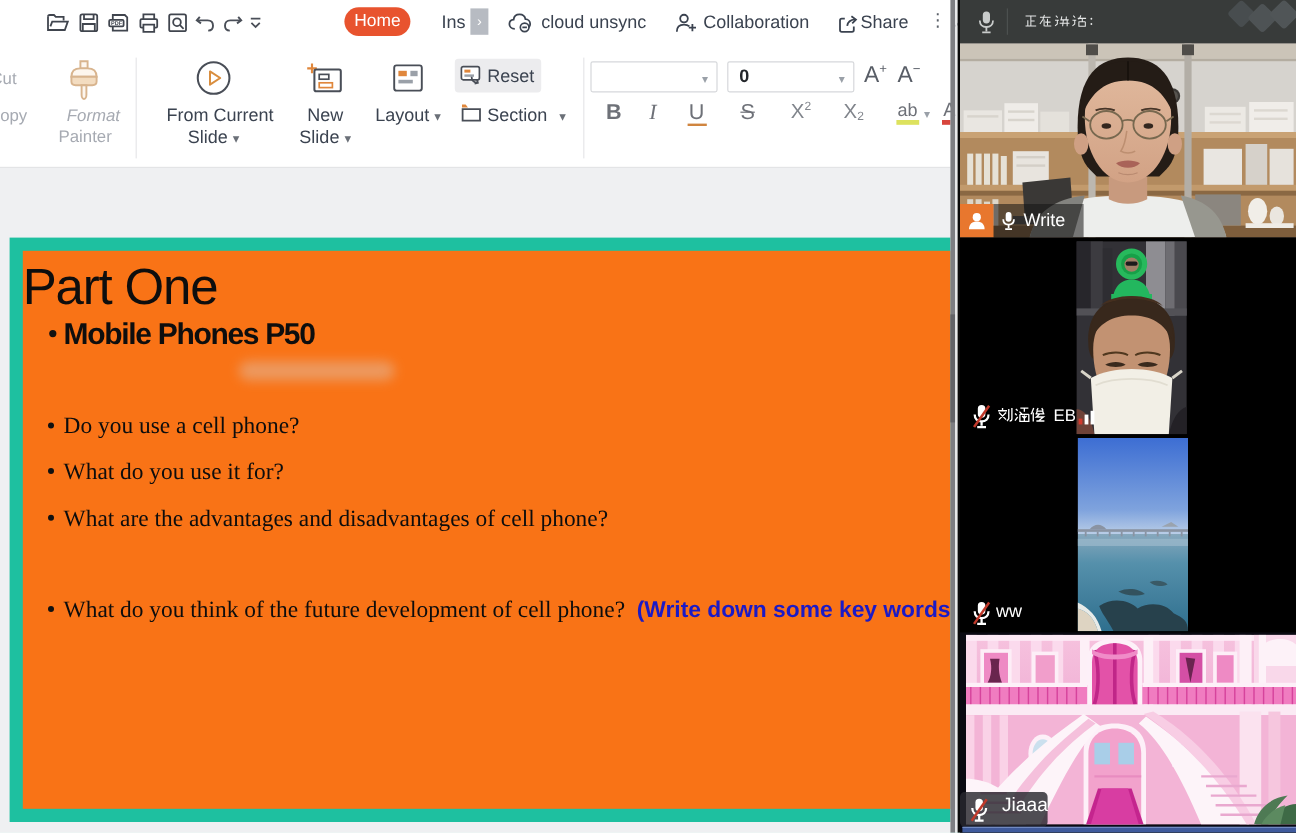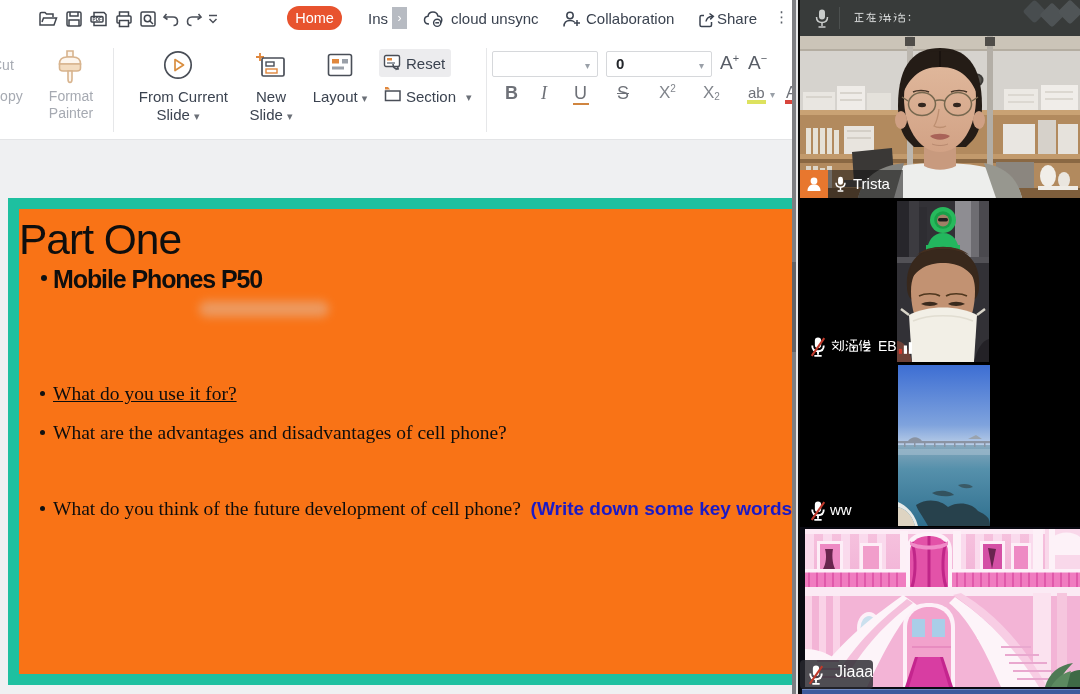--- a/index.html
+++ b/index.html
@@ -86,21 +86,21 @@
   <div class="abs" id="ribbon" style="left:0;top:40px;width:792px;height:100px;background:#fff;border-bottom:1px solid #e3e4e6;">
     <div class="abs glbl" style="left:-8px;top:17px;">Cut</div>
     <div class="abs glbl" style="left:-10px;top:48px;">Copy</div>
 
     <svg class="abs" style="left:52px;top:9px" width="36" height="36" viewBox="0 0 36 36" fill="none" stroke="#d8b48e" stroke-width="1.6">
       <path d="M15 2 H21 V8 H15 Z" fill="#fdf6ee"></path>
       <path d="M15 8 H21 C26 8 28.5 10.5 28.5 15 H7.5 C7.5 10.5 10 8 15 8 Z" fill="#fdf6ee"></path>
       <path d="M7.5 15 H28.5 V19 C28.5 21 27 22 25 22 H11 C9 22 7.5 21 7.5 19 Z" fill="#f3dcc0"></path>
       <path d="M16 22 H20 V30 C20 32 19 33.5 18 33.5 C17 33.5 16 32 16 30 Z" fill="#fdf6ee"></path>
     </svg>
-    <div class="abs glbl" style="left:42px;top:48px;width:58px;text-align:center;">Format</div>
+    <div class="abs glbl" style="left:42px;top:48px;width:58px;text-align:right;font-style:italic;">Format</div>
     <div class="abs glbl" style="left:42px;top:65px;width:58px;text-align:center;">Painter</div>
     <div class="abs" style="left:113px;top:8px;width:1px;height:84px;background:#e6e7e9;"></div>
 
     <svg class="abs" style="left:162px;top:9px" width="32" height="32" viewBox="0 0 32 32">
       <circle cx="16" cy="16" r="13.2" fill="none" stroke="#494e57" stroke-width="1.7"></circle>
       <path d="M13 10.5 L21.5 16 L13 21.5 Z" fill="none" stroke="#d98e3f" stroke-width="1.7" stroke-linejoin="round"></path>
     </svg>
     <div class="abs lbl" style="left:128px;top:48px;width:100px;text-align:right;">From Current</div>
     <div class="abs lbl" style="left:128px;top:66px;width:100px;text-align:center;">Slide <span style="color:#6b7078;font-size:11px;">▾</span></div>
 
@@ -167,21 +167,22 @@
     <div class="abs" style="left:8px;top:58px;width:784px;height:487px;background:#1ec0a0;"></div>
     <div class="abs" style="left:19px;top:69px;width:773px;height:465px;background:#f97316;overflow:hidden;">
 
       <div class="abs" style="left:0px;top:7px;font-size:42.5px;color:#0e0e0e;letter-spacing:-1px;">Part One</div>
       <div class="abs" style="left:22px;top:60px;width:8px;height:8px;">
           <div style="width:6px;height:6px;background:#111;border-radius:50%;margin-top:6px;"></div>
         </div>
       <div class="abs" style="left:34px;top:56px;font-size:25px;font-weight:bold;color:#0e0e0e;letter-spacing:-1.1px;">Mobile Phones P50</div>
       <div class="abs" style="left:180px;top:92px;width:130px;height:16px;background:#d8d8d8;border-radius:8px;filter:blur(5px);opacity:.38;"></div>
 
-      <div class="abs q" style="top:174px;text-decoration:underline;"><span class="bu"></span>What do you use it for?</div>
+      <div class="abs q" style="top:136px;"><span class="bu"></span>Do you use a cell phone?</div>
+      <div class="abs q" style="top:174px;"><span class="bu"></span>What do you use it for?</div>
       <div class="abs q" style="top:213px;"><span class="bu"></span>What are the advantages and disadvantages of cell phone?</div>
       <div class="abs q" style="top:289px;"><span class="bu"></span>What do you think of the future development of cell phone?&nbsp; <span class="bb">(Write down some key words for</span></div>
     </div>
   </div>
 </div>
 
 <style>
   .q { left:21px; width:900px; font-family:"Liberation Serif", serif; font-size:19.5px; color:#0d0d0d; white-space:nowrap; }
   .bu { display:inline-block; width:5px; height:5px; background:#111; border-radius:50%; margin-right:8px; vertical-align:4px; }
   .bb { color:#1b1ac6; font-weight:bold; font-family:"Liberation Sans", sans-serif; font-size:19px; white-space:nowrap; }
@@ -333,21 +334,21 @@
     <svg class="abs" style="left:5px;top:139px" width="18" height="18" viewBox="0 0 18 18" fill="#fff">
       <circle cx="9" cy="6" r="3.4"></circle>
         <path d="M2.5 16 C2.5 11.5 5.4 9.6 9 9.6 C12.6 9.6 15.5 11.5 15.5 16 Z"></path>
     </svg>
     <div class="abs" style="left:28px;top:134px;width:75px;height:28px;background:rgba(20,20,20,.55);"></div>
     <svg class="abs" style="left:34px;top:139px" width="13" height="18" viewBox="0 0 16 21" fill="none" stroke="#fff" stroke-width="1.8">
       <rect x="5" y="1.5" width="6" height="10" rx="3" fill="#fff" stroke="none"></rect>
       <path d="M2.5 9 C2.5 12.5 4.8 14.5 8 14.5 C11.2 14.5 13.5 12.5 13.5 9"></path>
       <path d="M8 14.5 V18 M4.5 19 H11.5"></path>
     </svg>
-    <div class="abs" style="left:53px;top:139px;color:#fff;font-size:15px;">Trista</div>
+    <div class="abs" style="left:53px;top:139px;color:#fff;font-size:15px;">Write</div>
   </div>
 
   <div class="abs" style="left:0;top:198px;width:280px;height:164px;background:#000;overflow:hidden;">
     <svg class="abs" style="left:97px;top:3px" width="92" height="161" viewBox="0 0 92 161">
       <rect x="0" y="0" width="92" height="161" fill="#323136"></rect>
 
       <rect x="58" y="0" width="16" height="62" fill="#8e8d92"></rect>
       <rect x="74" y="0" width="8" height="62" fill="#6e6d72"></rect>
       <rect x="82" y="0" width="10" height="62" fill="#4a494e"></rect>
       <rect x="0" y="0" width="12" height="62" fill="#27262b"></rect>

